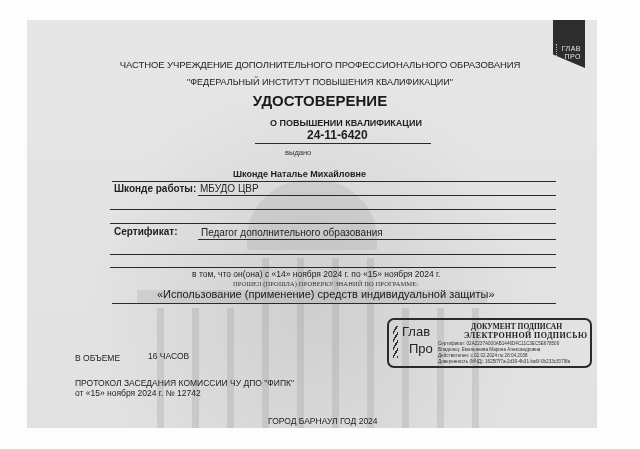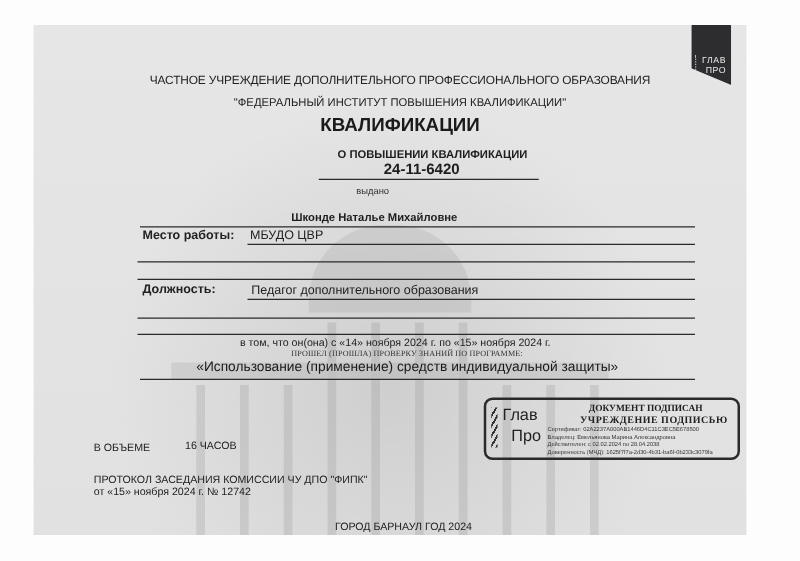--- a/index.html
+++ b/index.html
@@ -75,36 +75,36 @@
   </div>
 </div>
 
 <div class="ribbon">
   <div class="dots"></div>
   <div class="t"><span>ГЛАВ</span><br><span>ПРО</span></div>
 </div>
 
 <div class="txt center h1">ЧАСТНОЕ УЧРЕЖДЕНИЕ ДОПОЛНИТЕЛЬНОГО ПРОФЕССИОНАЛЬНОГО ОБРАЗОВАНИЯ</div>
 <div class="txt center h2">"ФЕДЕРАЛЬНЫЙ ИНСТИТУТ ПОВЫШЕНИЯ КВАЛИФИКАЦИИ"</div>
-<div class="txt center title">КВАЛИФИКАЦИИ</div>
+<div class="txt center title">УДОСТОВЕРЕНИЕ</div>
 <div class="txt sub" style="left:270px;">О ПОВЫШЕНИИ КВАЛИФИКАЦИИ</div>
 <div class="txt num" style="left:307px;">24-11-6420</div>
 <div class="rule" style="left:255px;top:143px;width:176px;"></div>
 <div class="txt issued">выдано</div>
 
 <div class="txt name">Шконде  Наталье Михайловне</div>
 <div class="rule" style="left:112px;top:181px;width:444px;"></div>
 
-<div class="txt lbl" style="left:114px;top:183px;">Место работы:</div>
+<div class="txt lbl" style="left:114px;top:183px;">Шконде работы:</div>
 <div class="txt val" style="left:200px;top:183px;">МБУДО ЦВР</div>
 <div class="rule" style="left:198px;top:195px;width:358px;"></div>
 <div class="rule" style="left:110px;top:209px;width:446px;"></div>
 <div class="rule" style="left:110px;top:223px;width:446px;"></div>
 
-<div class="txt lbl" style="left:114px;top:226px;">Должность:</div>
+<div class="txt lbl" style="left:114px;top:226px;">Сертификат:</div>
 <div class="txt val" style="left:201px;top:227px;">Педагог дополнительного образования</div>
 <div class="rule" style="left:198px;top:239px;width:358px;"></div>
 <div class="rule" style="left:110px;top:254px;width:446px;"></div>
 <div class="rule" style="left:110px;top:267px;width:446px;"></div>
 
 <div class="txt small" style="left:192px;top:269px;">в том, что он(она) с «14» ноября 2024 г.  по «15» ноября 2024 г.</div>
 <div class="txt tiny" style="left:233px;top:280px;">ПРОШЕЛ (ПРОШЛА) ПРОВЕРКУ ЗНАНИЙ ПО ПРОГРАММЕ:</div>
 <div class="txt program" style="left:157px;top:288px;">«Использование (применение) средств индивидуальной защиты»</div>
 <div class="rule" style="left:112px;top:303px;width:444px;"></div>
 
@@ -113,18 +113,18 @@
 <div class="txt small" style="left:75px;top:378px;">ПРОТОКОЛ ЗАСЕДАНИЯ КОМИССИИ ЧУ ДПО "ФИПК"</div>
 <div class="txt small" style="left:75px;top:388px;">от «15» ноября 2024 г. № 12742</div>
 
 <div class="txt small" style="left:248px;top:416px;margin-left:20px;">ГОРОД   БАРНАУЛ   ГОД  2024</div>
 
 <div class="stamp">
   <div class="hatch"></div>
   <div class="logo1">Глав</div>
   <div class="logo2">Про</div>
   <div class="sh1">ДОКУМЕНТ ПОДПИСАН</div>
-  <div class="sh2">УЧРЕЖДЕНИЕ ПОДПИСЬЮ</div>
+  <div class="sh2">ЭЛЕКТРОННОЙ ПОДПИСЬЮ</div>
   <div class="ln" style="top:21px;">Сертификат: 02A2237A000AB1446D4C11C3EC5E678500</div>
   <div class="ln" style="top:27px;">Владелец: Емельянова Марина Александровна</div>
   <div class="ln" style="top:33px;">Действителен:  с 02.02.2024 по 28.04.2038</div>
   <div class="ln" style="top:39px;">Доверенность (МЧД): 1625f7f7a-2d30-4b31-ba6f-0b233c3079fa</div>
 </div>
 
 </body></html>

